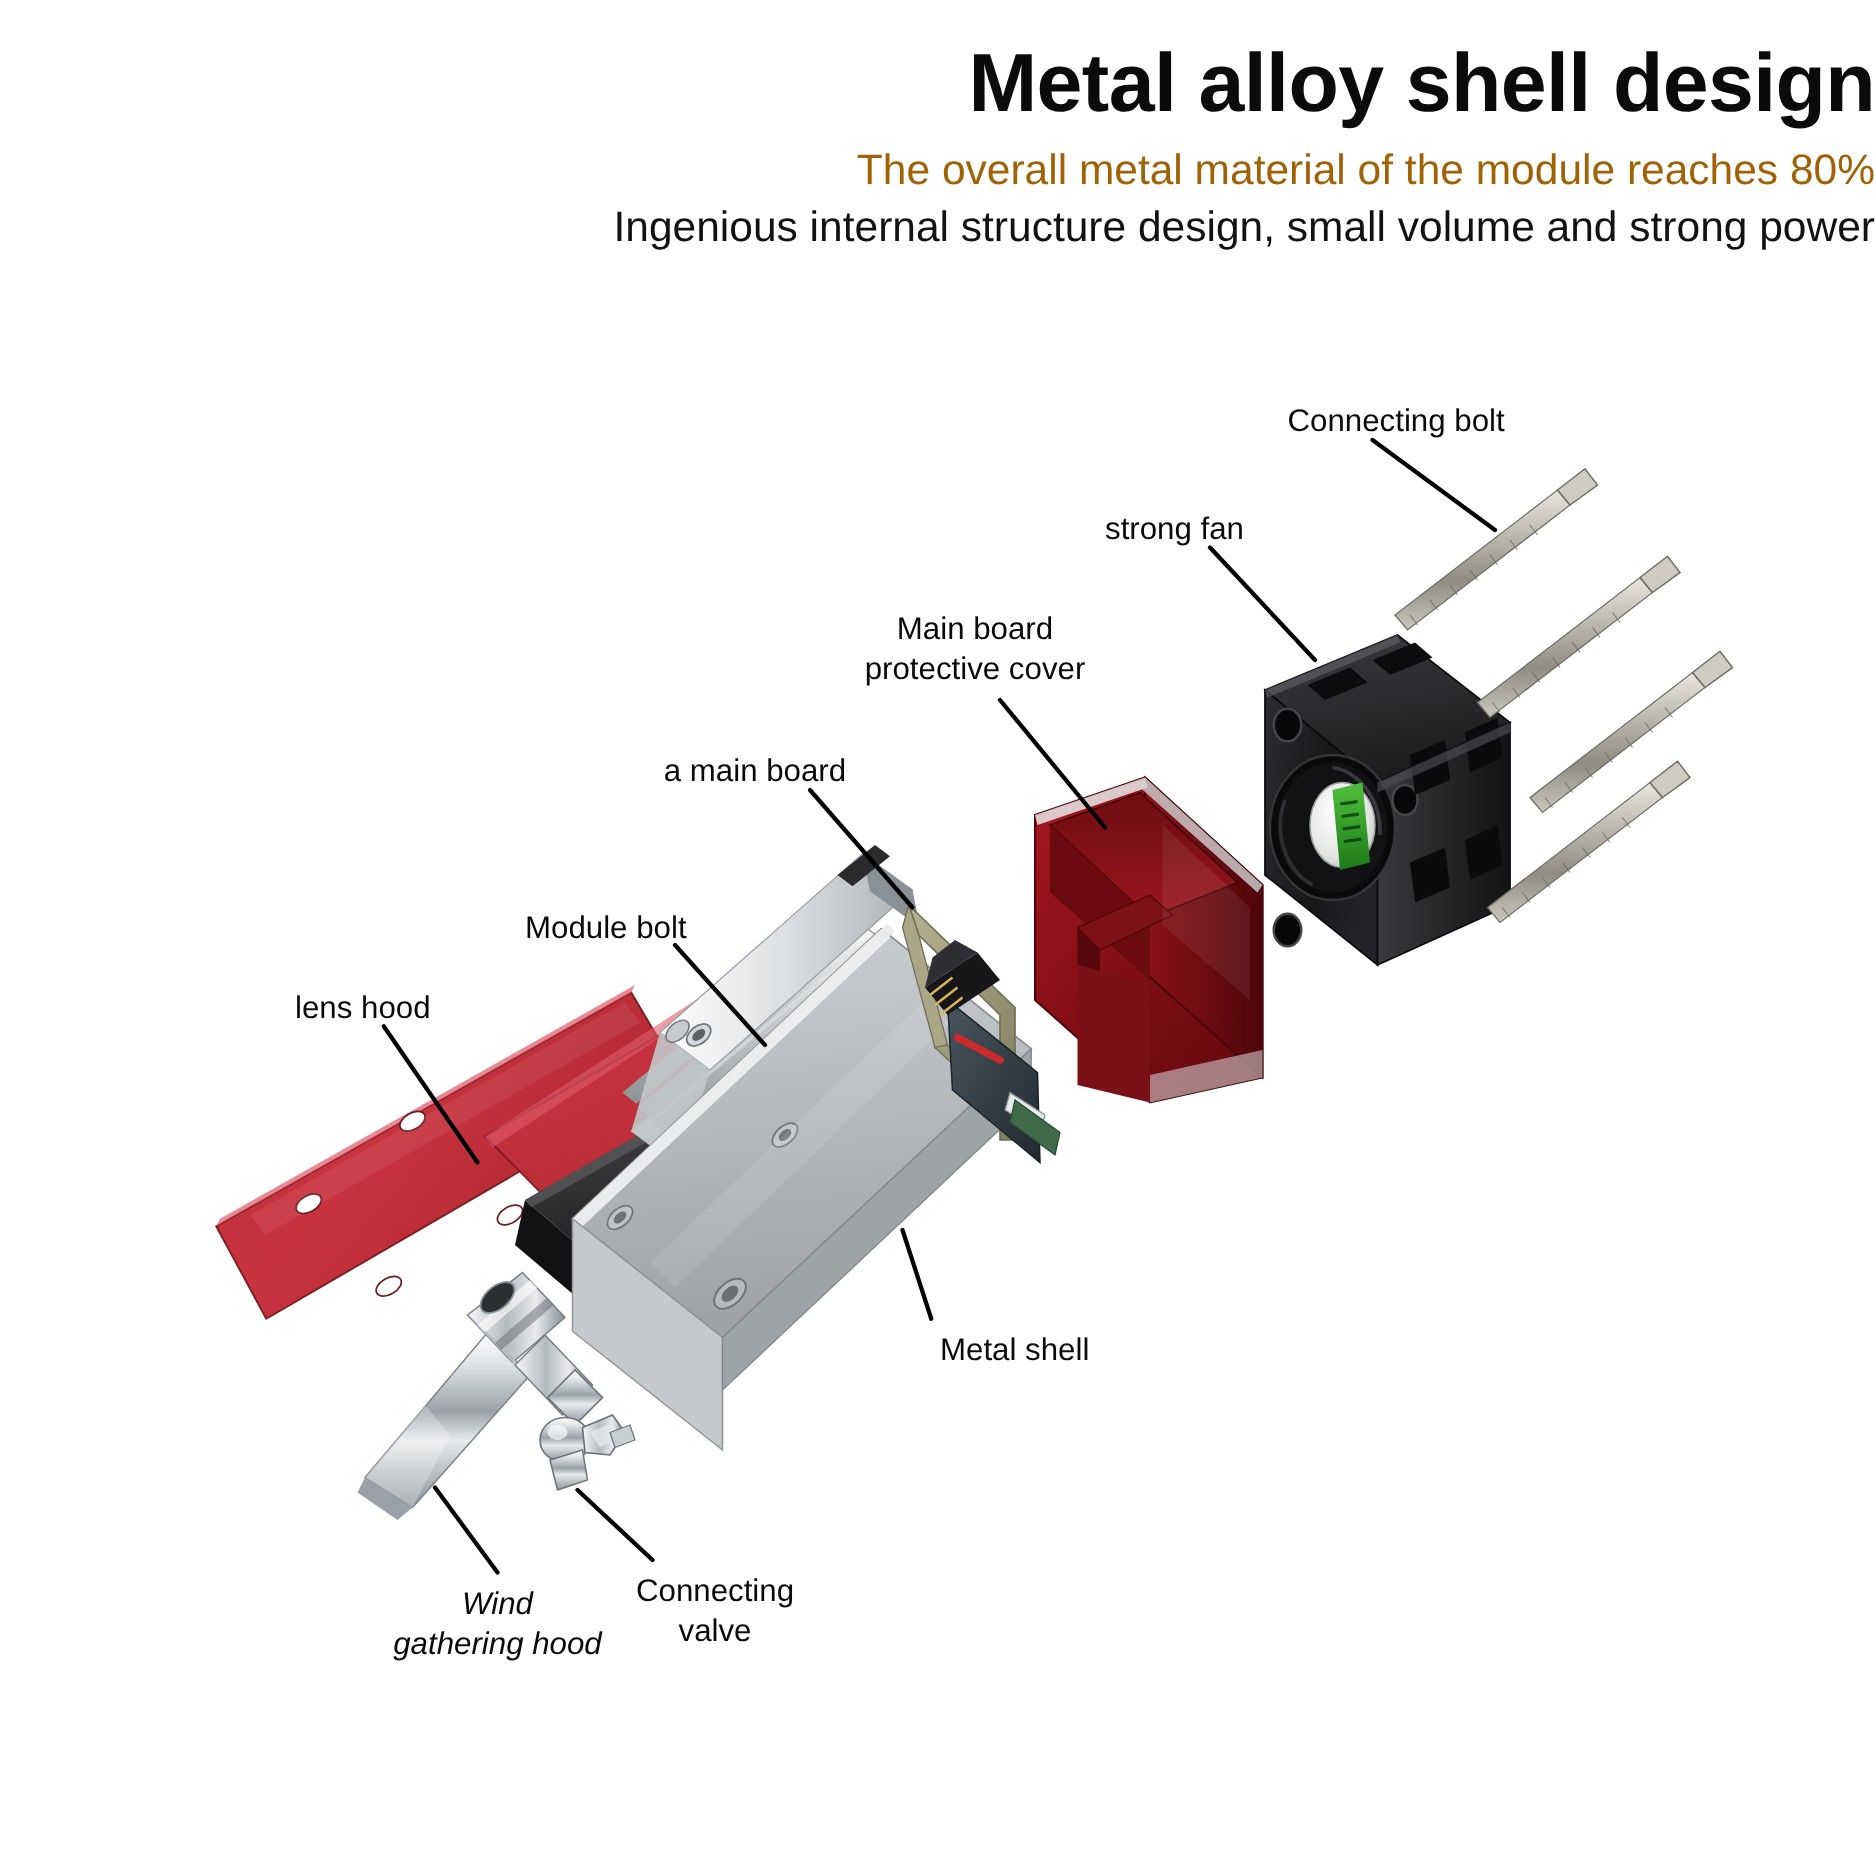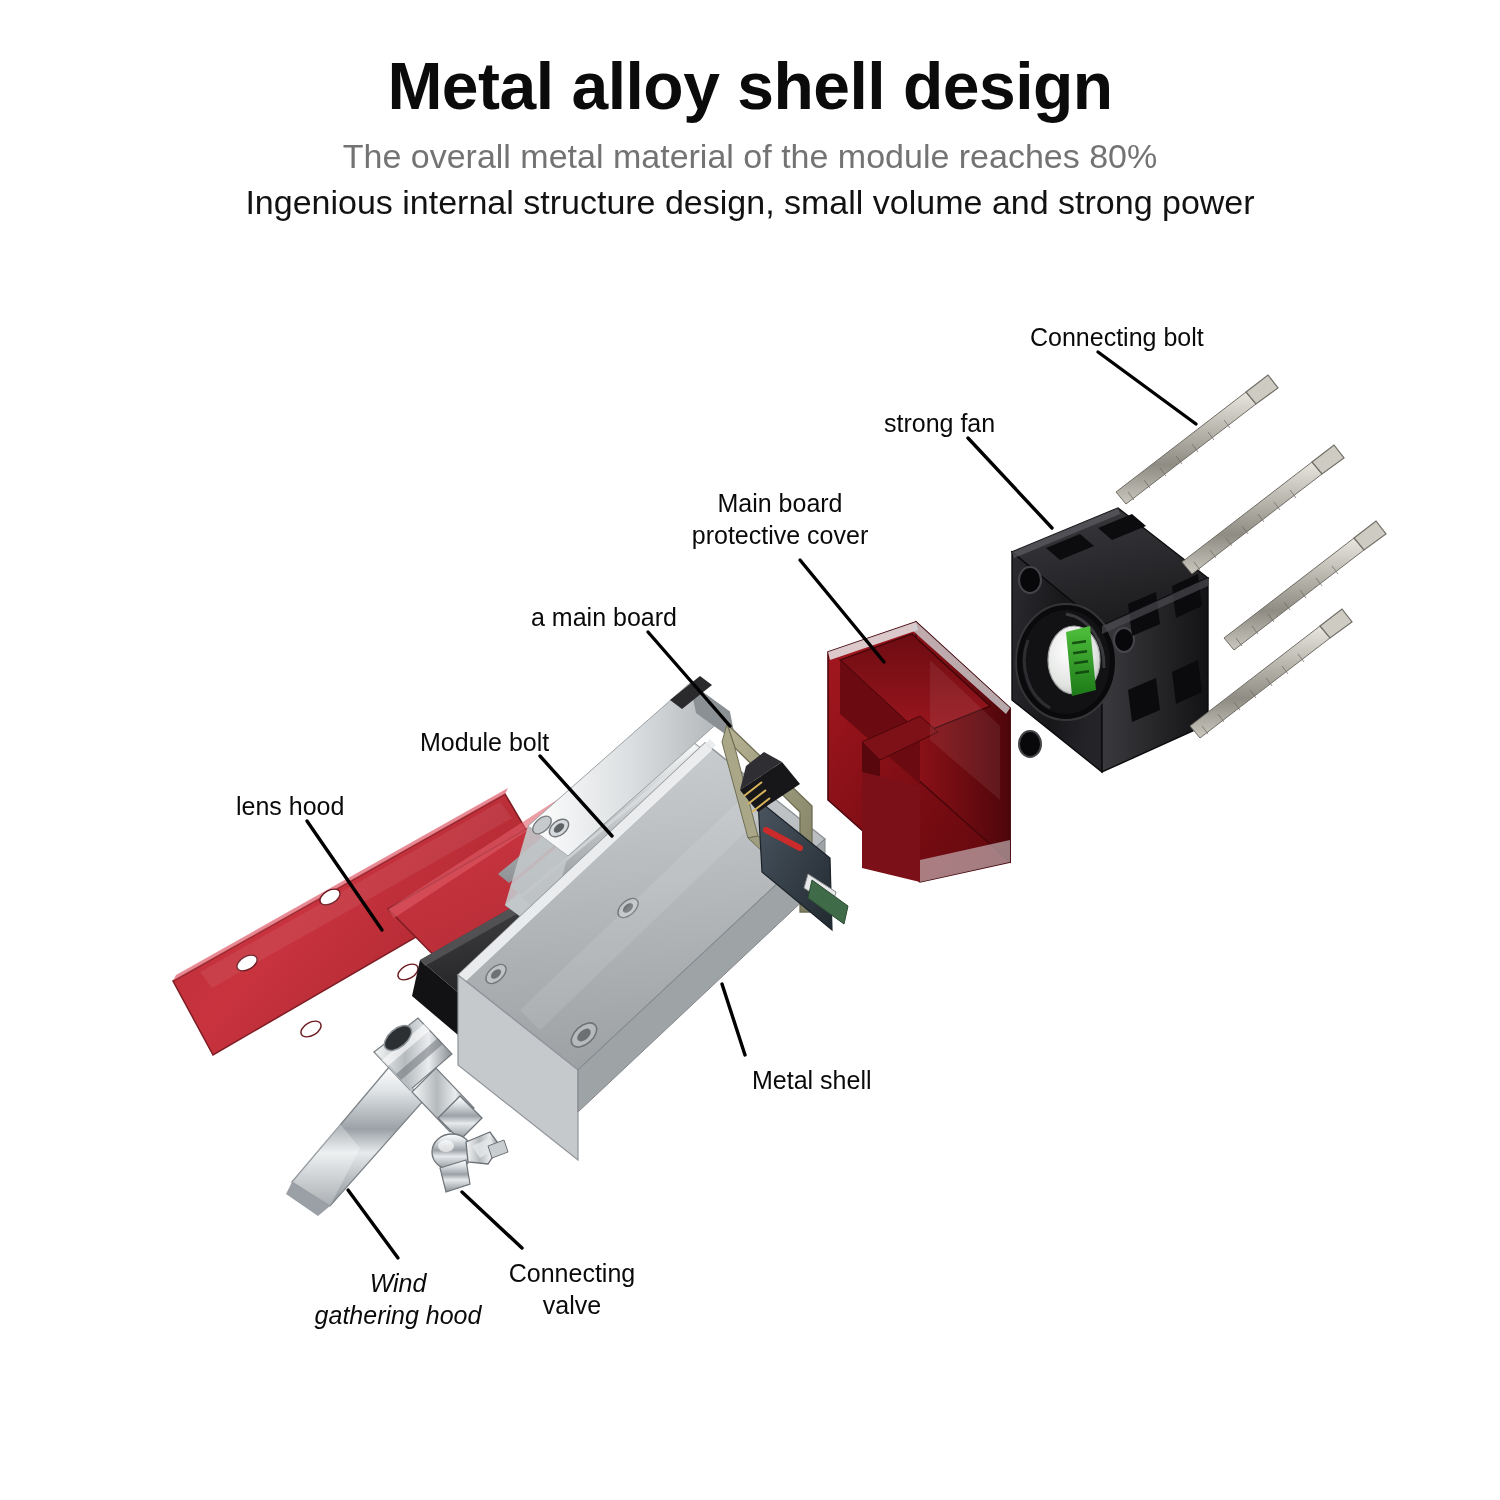--- a/index.html
+++ b/index.html
@@ -19,36 +19,36 @@
     background: #ffffff;
     overflow: hidden;
   }
 
   
   .header {
     position: absolute;
     left: 0;
     top: 0;
     width: 1500px;
-    text-align: center;
-    padding-top: 52px;
+    text-align: right;
+    padding-top: 32px;
   }
   .title {
     font-size: 66px;
     font-weight: bold;
     letter-spacing: -0.5px;
     line-height: 1.05;
     margin: 0;
     color: #0b0b0b;
   }
   .subtitle-1 {
     font-size: 34px;
     line-height: 1.28;
     margin: 14px 0 0 0;
-    color: #737373;
+    color: #a16207;
   }
   .subtitle-2 {
     font-size: 34px;
     line-height: 1.28;
     margin: 2px 0 0 0;
     color: #121212;
   }
 
   
   .label {

